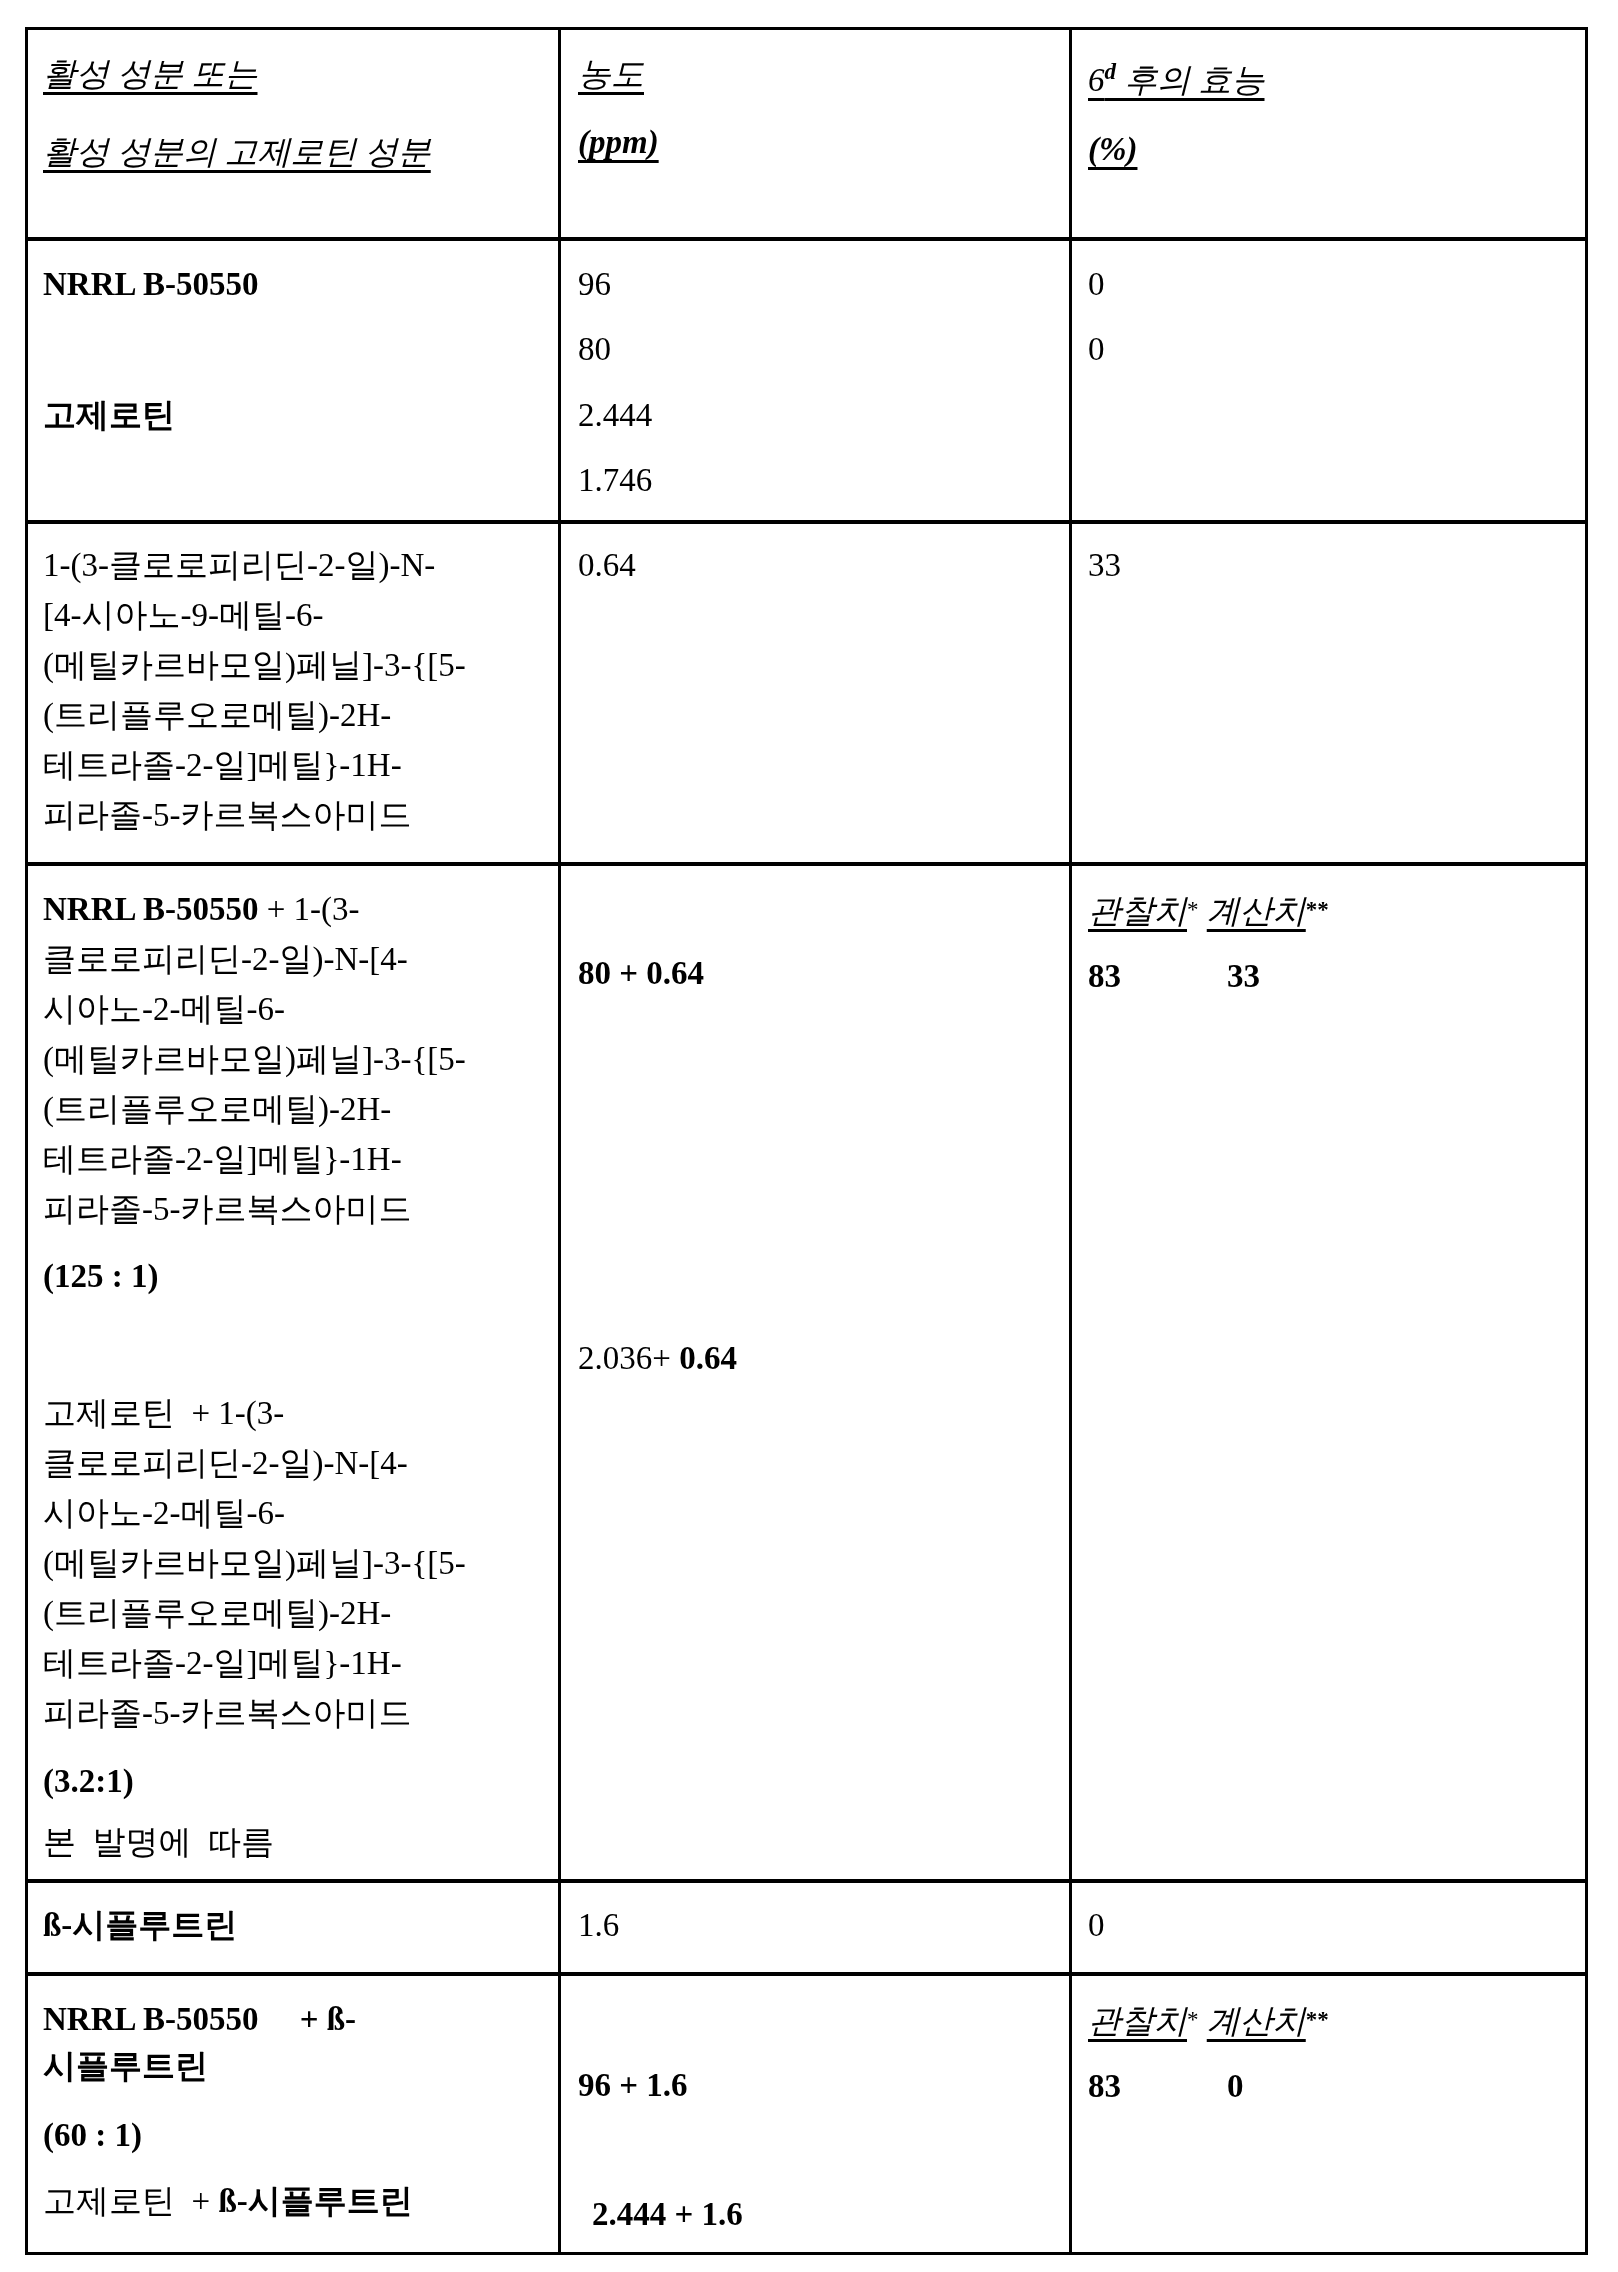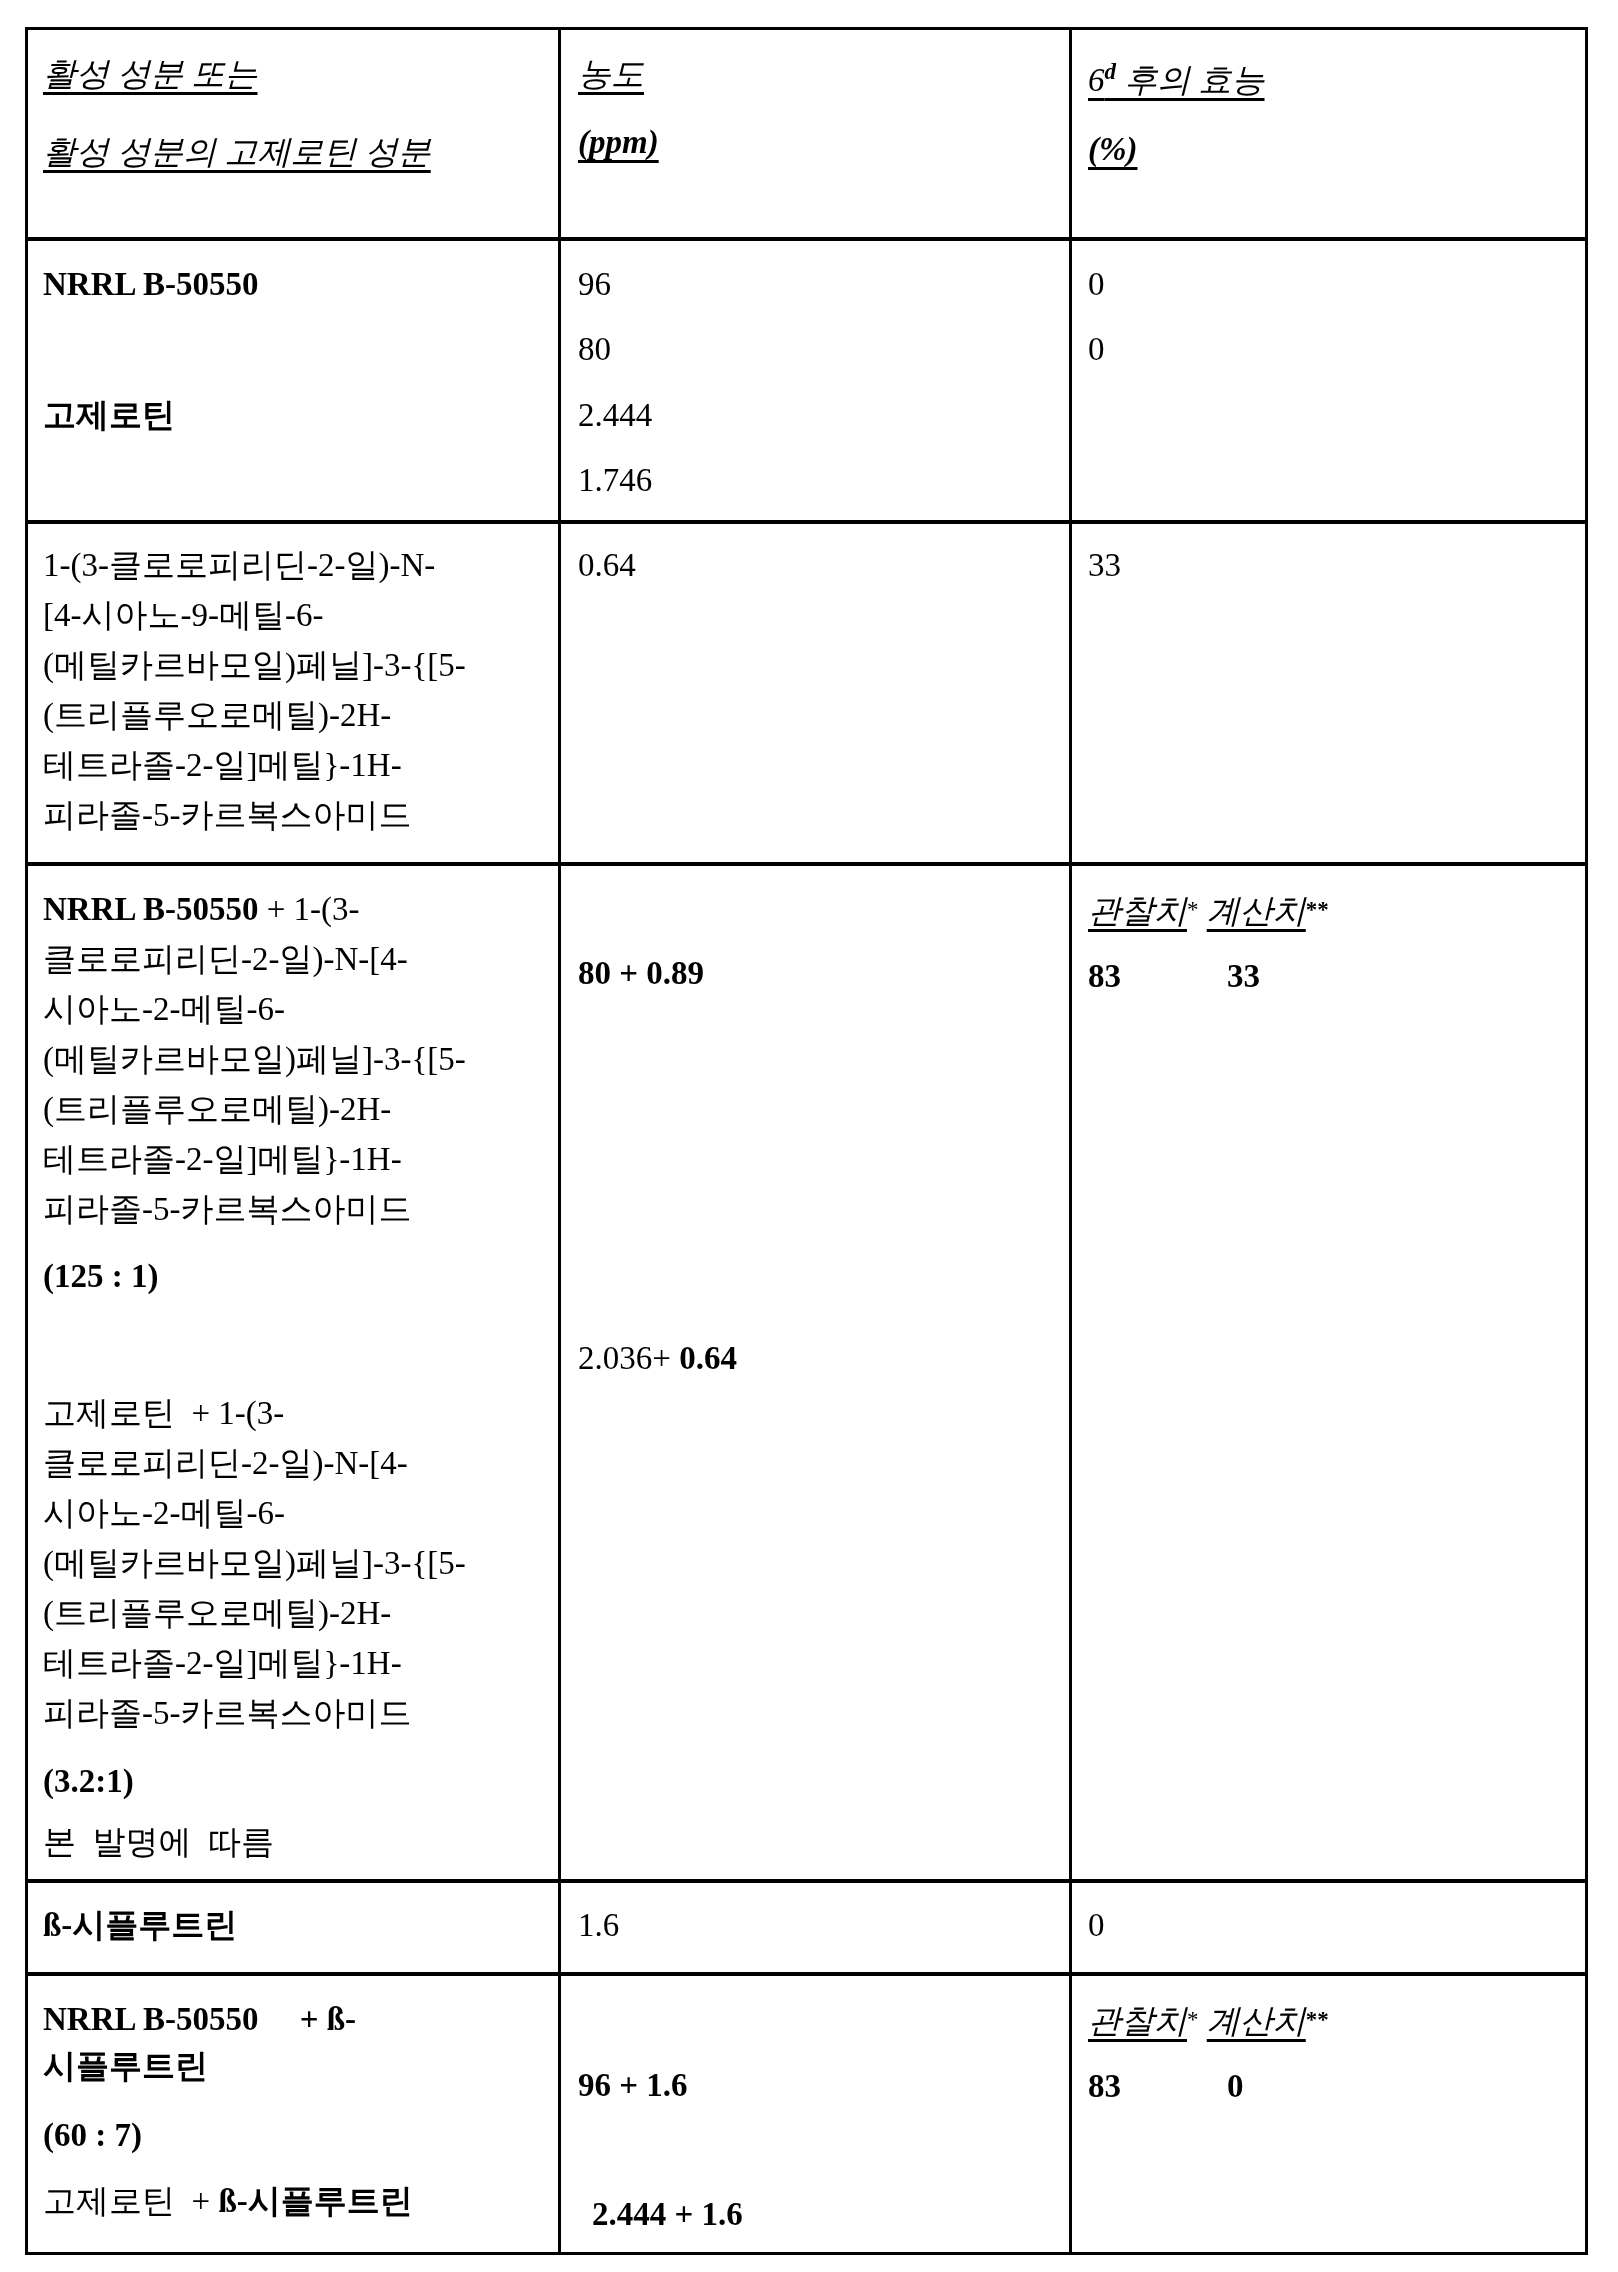--- a/index.html
+++ b/index.html
@@ -84,38 +84,38 @@
   <span class="t" style="left:43px; top:1389px">고제로틴  + 1-(3-</span>
   <span class="t" style="left:43px; top:1439px">클로로피리딘-2-일)-N-[4-</span>
   <span class="t" style="left:43px; top:1489px">시아노-2-메틸-6-</span>
   <span class="t" style="left:43px; top:1539px">(메틸카르바모일)페닐]-3-{[5-</span>
   <span class="t" style="left:43px; top:1589px">(트리플루오로메틸)-2H-</span>
   <span class="t" style="left:43px; top:1639px">테트라졸-2-일]메틸}-1H-</span>
   <span class="t" style="left:43px; top:1689px">피라졸-5-카르복스아미드</span>
   <span class="t b" style="left:43px; top:1757px">(3.2:1)</span>
   <span class="t" style="left:43px; top:1818px">본  발명에  따름</span>
 
-  <span class="t b" style="left:578px; top:949px">80 + 0.89</span>
+  <span class="t b" style="left:578px; top:949px">80 + 0.64</span>
   <span class="t" style="left:578px; top:1334px"><span>2.036+ </span><span class="b">0.64</span></span>
 
   <span class="t" style="left:1088px; top:885px"><span class="u">관찰치</span><span class="star">*</span> <span class="u">계산치</span><span class="star b">**</span></span>
   <span class="t b" style="left:1088px; top:952px">83</span>
   <span class="t b" style="left:1227px; top:952px">33</span>
 </div>
 
 <div>
   <span class="t b" style="left:43px; top:1901px">ß-시플루트린</span>
   <span class="t" style="left:578px; top:1901px">1.6</span>
   <span class="t" style="left:1088px; top:1901px">0</span>
 </div>
 
 <div>
   <span class="t b" style="left:43px; top:1995px"><span>NRRL B-50550</span><span>     + ß-</span></span>
   <span class="t b" style="left:43px; top:2042px">시플루트린</span>
-  <span class="t b" style="left:43px; top:2111px">(60 : 7)</span>
+  <span class="t b" style="left:43px; top:2111px">(60 : 1)</span>
   <span class="t" style="left:43px; top:2177px"><span>고제로틴  + </span><span class="b">ß-시플루트린</span></span>
 
   <span class="t b" style="left:578px; top:2061px">96 + 1.6</span>
   <span class="t b" style="left:592px; top:2190px">2.444 + 1.6</span>
 
   <span class="t" style="left:1088px; top:1995px"><span class="u">관찰치</span><span class="star">*</span> <span class="u">계산치</span><span class="star b">**</span></span>
   <span class="t b" style="left:1088px; top:2062px">83</span>
   <span class="t b" style="left:1227px; top:2062px">0</span>
 </div>
 

